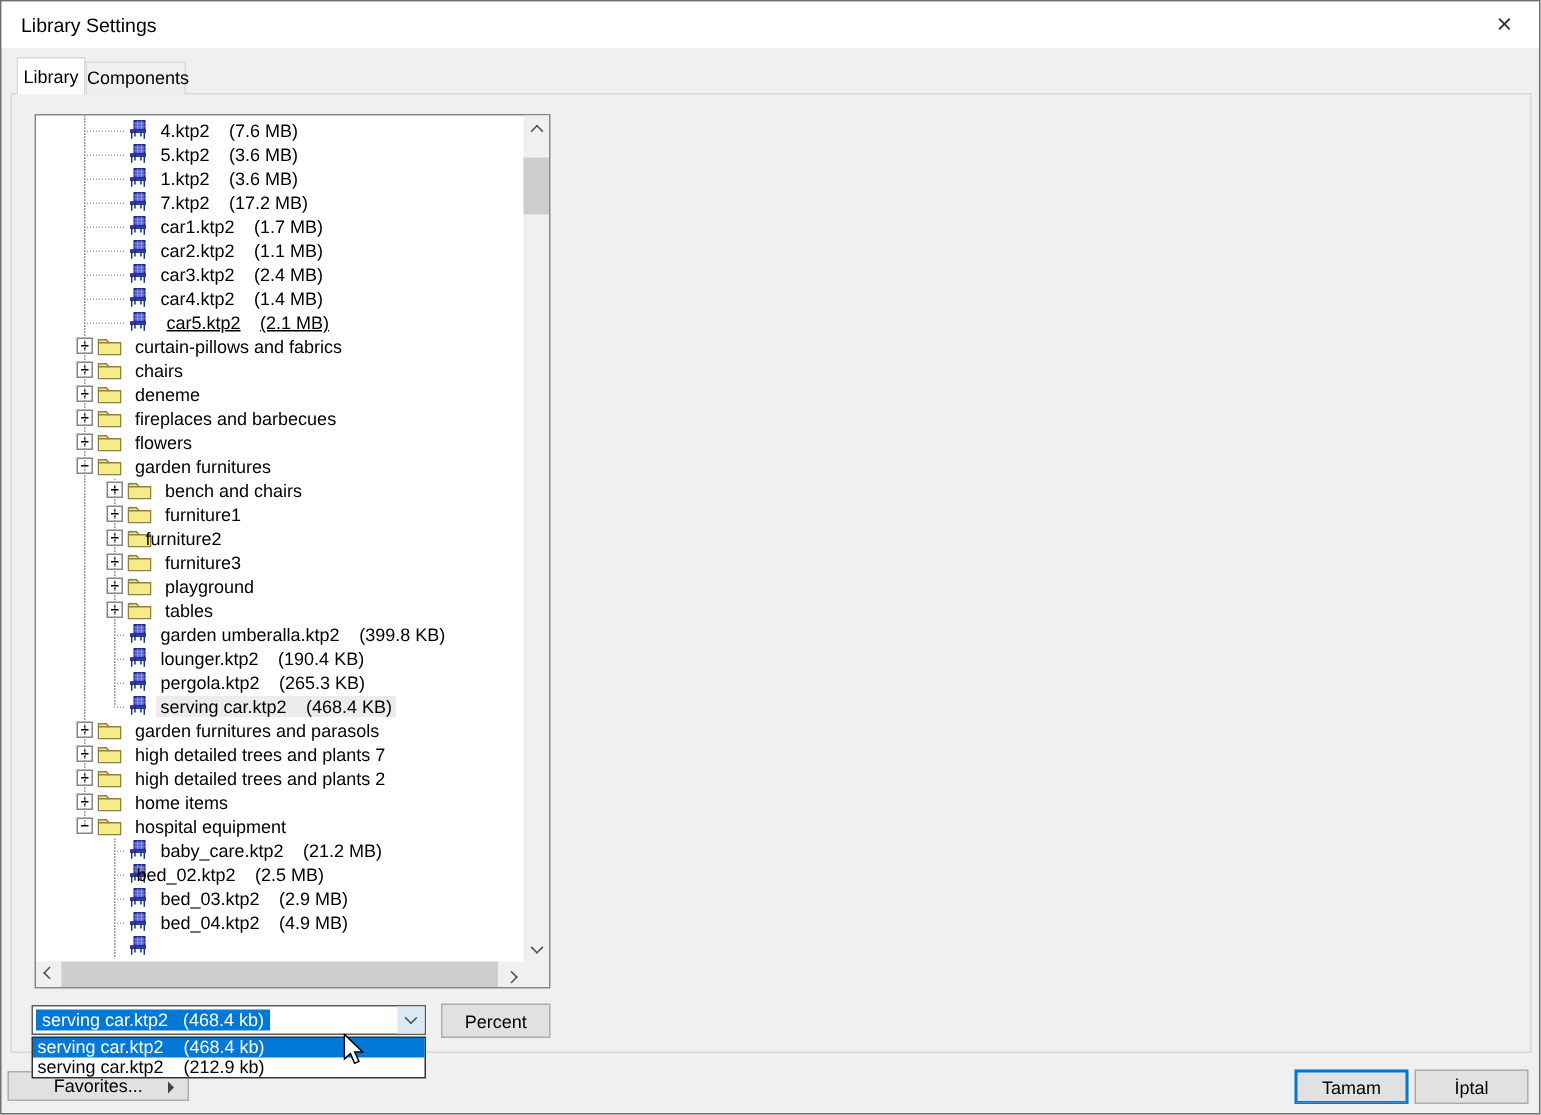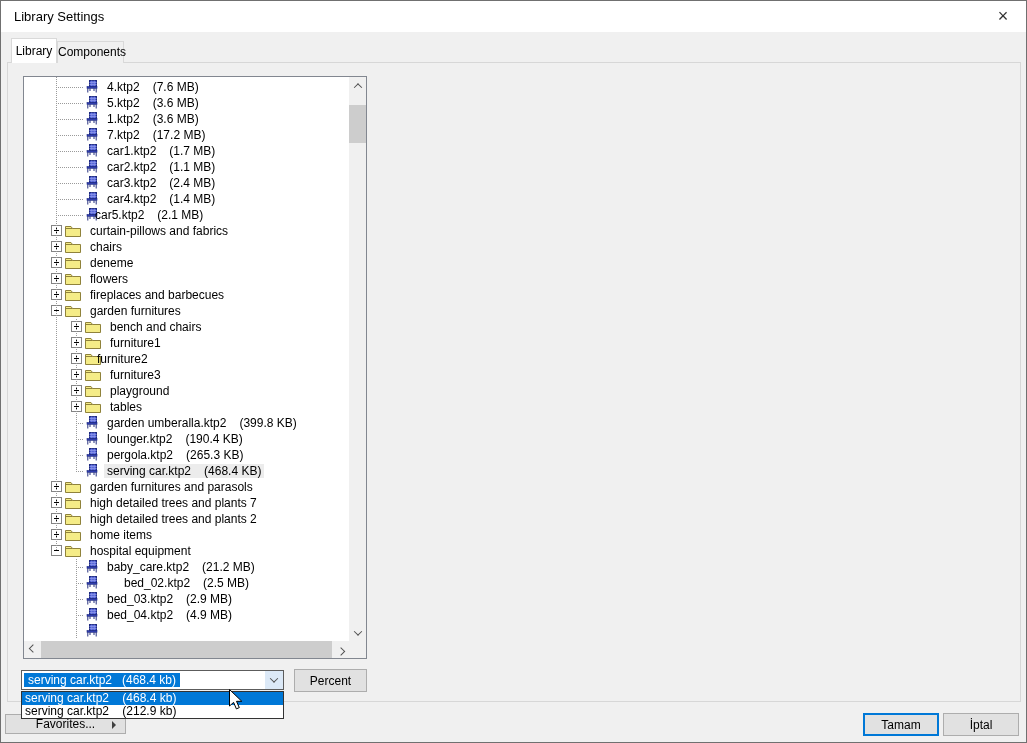--- a/index.html
+++ b/index.html
@@ -165,21 +165,21 @@
           <svg width="12" height="13" style="position: absolute; top: 1px; left: 62px;">
             <use href="#ico-chair"></use>
           </svg>
           <span class="tlabel" style="left: 80px;"><span>car4.ktp2</span><span class="fsize">(1.4 MB)</span></span>
         </div>
         <div class="trow">
           <span class="stub" style="left: 32px; width: 28px;"></span>
           <svg width="12" height="13" style="position: absolute; top: 1px; left: 62px;">
             <use href="#ico-chair"></use>
           </svg>
-          <span class="tlabel" style="left: 68px;"><span>car5.ktp2</span><span class="fsize">(2.1 MB)</span></span>
+          <span class="tlabel" style="left: 84px; text-decoration: underline;"><span>car5.ktp2</span><span class="fsize">(2.1 MB)</span></span>
         </div>
         <div class="trow">
           <span class="expbox plus" style="left: 27px;"></span>
           <svg width="16" height="13" style="position: absolute; top: 1px; left: 41px;">
             <use href="#ico-folder"></use>
           </svg>
           <span class="tlabel" style="left: 63px;">curtain-pillows and fabrics</span>
         </div>
         <div class="trow">
           <span class="expbox plus" style="left: 27px;"></span>
@@ -193,28 +193,28 @@
           <svg width="16" height="13" style="position: absolute; top: 1px; left: 41px;">
             <use href="#ico-folder"></use>
           </svg>
           <span class="tlabel" style="left: 63px;">deneme</span>
         </div>
         <div class="trow">
           <span class="expbox plus" style="left: 27px;"></span>
           <svg width="16" height="13" style="position: absolute; top: 1px; left: 41px;">
             <use href="#ico-folder"></use>
           </svg>
+          <span class="tlabel" style="left: 63px;">fireplaces and barbecues</span>
+        </div>
+        <div class="trow">
+          <span class="expbox plus" style="left: 27px;"></span>
+          <svg width="16" height="13" style="position: absolute; top: 1px; left: 41px;">
+            <use href="#ico-folder"></use>
+          </svg>
           <span class="tlabel" style="left: 63px;">flowers</span>
-        </div>
-        <div class="trow">
-          <span class="expbox plus" style="left: 27px;"></span>
-          <svg width="16" height="13" style="position: absolute; top: 1px; left: 41px;">
-            <use href="#ico-folder"></use>
-          </svg>
-          <span class="tlabel" style="left: 63px;">fireplaces and barbecues</span>
         </div>
         <div class="trow">
           <span class="expbox minus" style="left: 27px;"></span>
           <svg width="16" height="13" style="position: absolute; top: 1px; left: 41px;">
             <use href="#ico-folder"></use>
           </svg>
           <span class="tlabel" style="left: 63px;">garden furnitures</span>
         </div>
         <div class="trow">
           <span class="expbox plus" style="left: 47px;"></span>
@@ -326,21 +326,21 @@
           <svg width="12" height="13" style="position: absolute; top: 1px; left: 62px;">
             <use href="#ico-chair"></use>
           </svg>
           <span class="tlabel" style="left: 80px;"><span>baby_care.ktp2</span><span class="fsize">(21.2 MB)</span></span>
         </div>
         <div class="trow">
           <span class="stub" style="left: 52px; width: 8px;"></span>
           <svg width="12" height="13" style="position: absolute; top: 1px; left: 62px;">
             <use href="#ico-chair"></use>
           </svg>
-          <span class="tlabel" style="left: 97px;"><span>bed_02.ktp2</span><span class="fsize">(2.5 MB)</span></span>
+          <span class="tlabel" style="left: 64px;"><span>bed_02.ktp2</span><span class="fsize">(2.5 MB)</span></span>
         </div>
         <div class="trow">
           <span class="stub" style="left: 52px; width: 8px;"></span>
           <svg width="12" height="13" style="position: absolute; top: 1px; left: 62px;">
             <use href="#ico-chair"></use>
           </svg>
           <span class="tlabel" style="left: 80px;"><span>bed_03.ktp2</span><span class="fsize">(2.9 MB)</span></span>
         </div>
         <div class="trow">
           <span class="stub" style="left: 52px; width: 8px;"></span>

